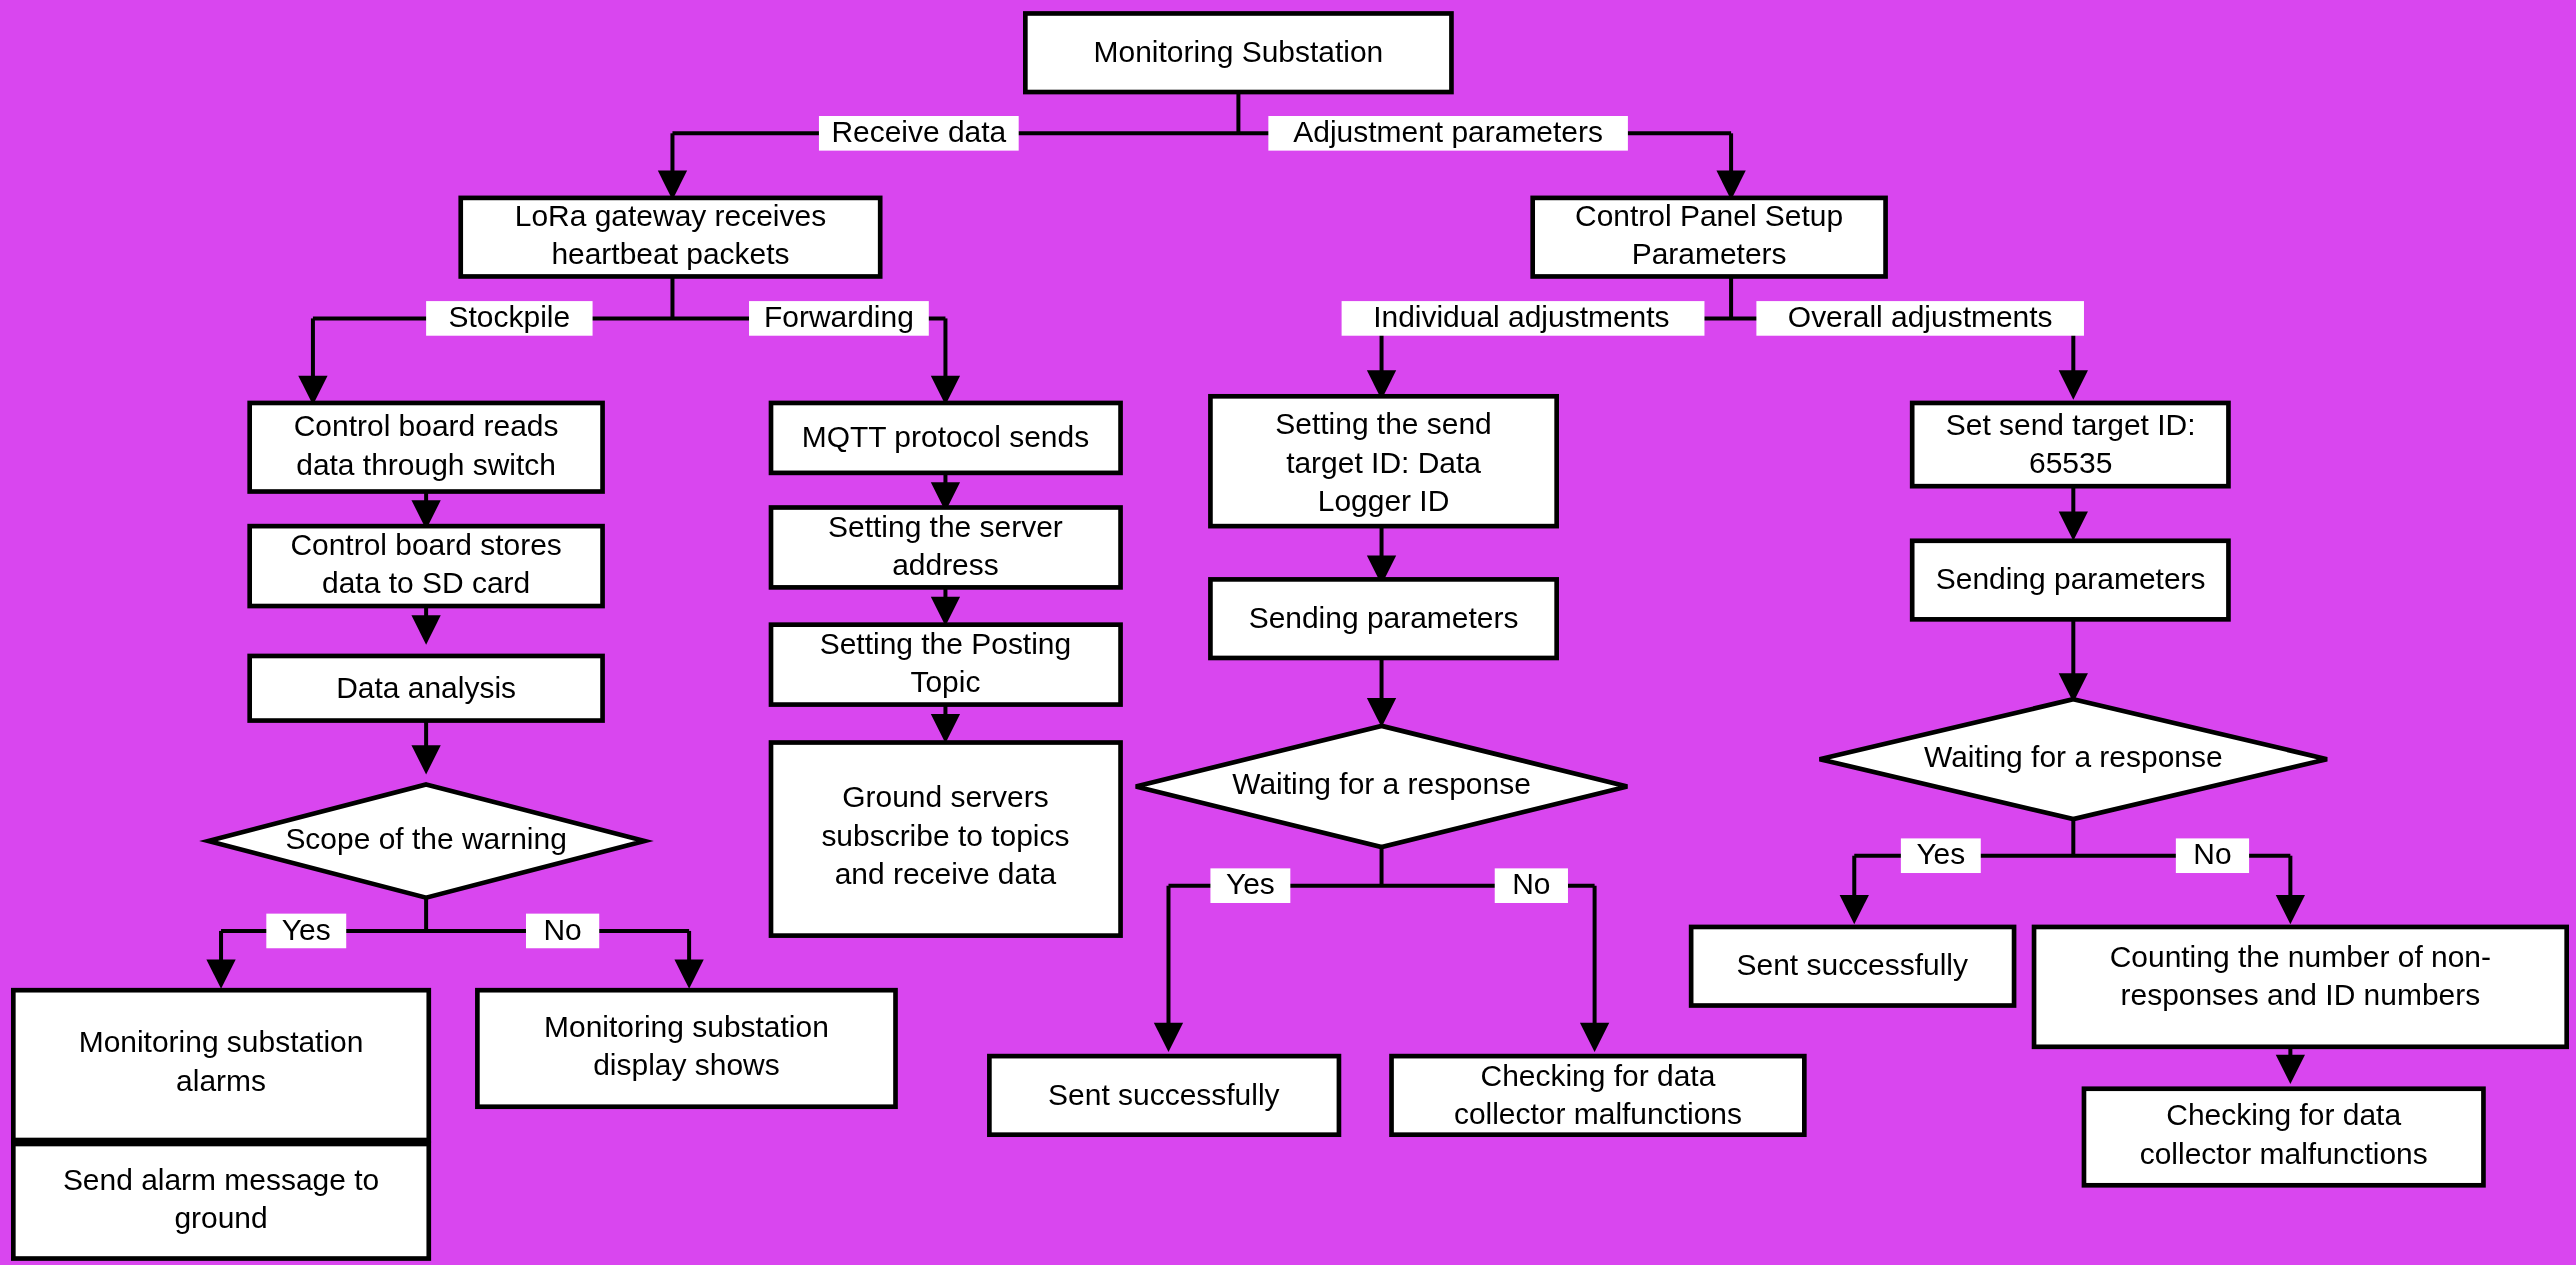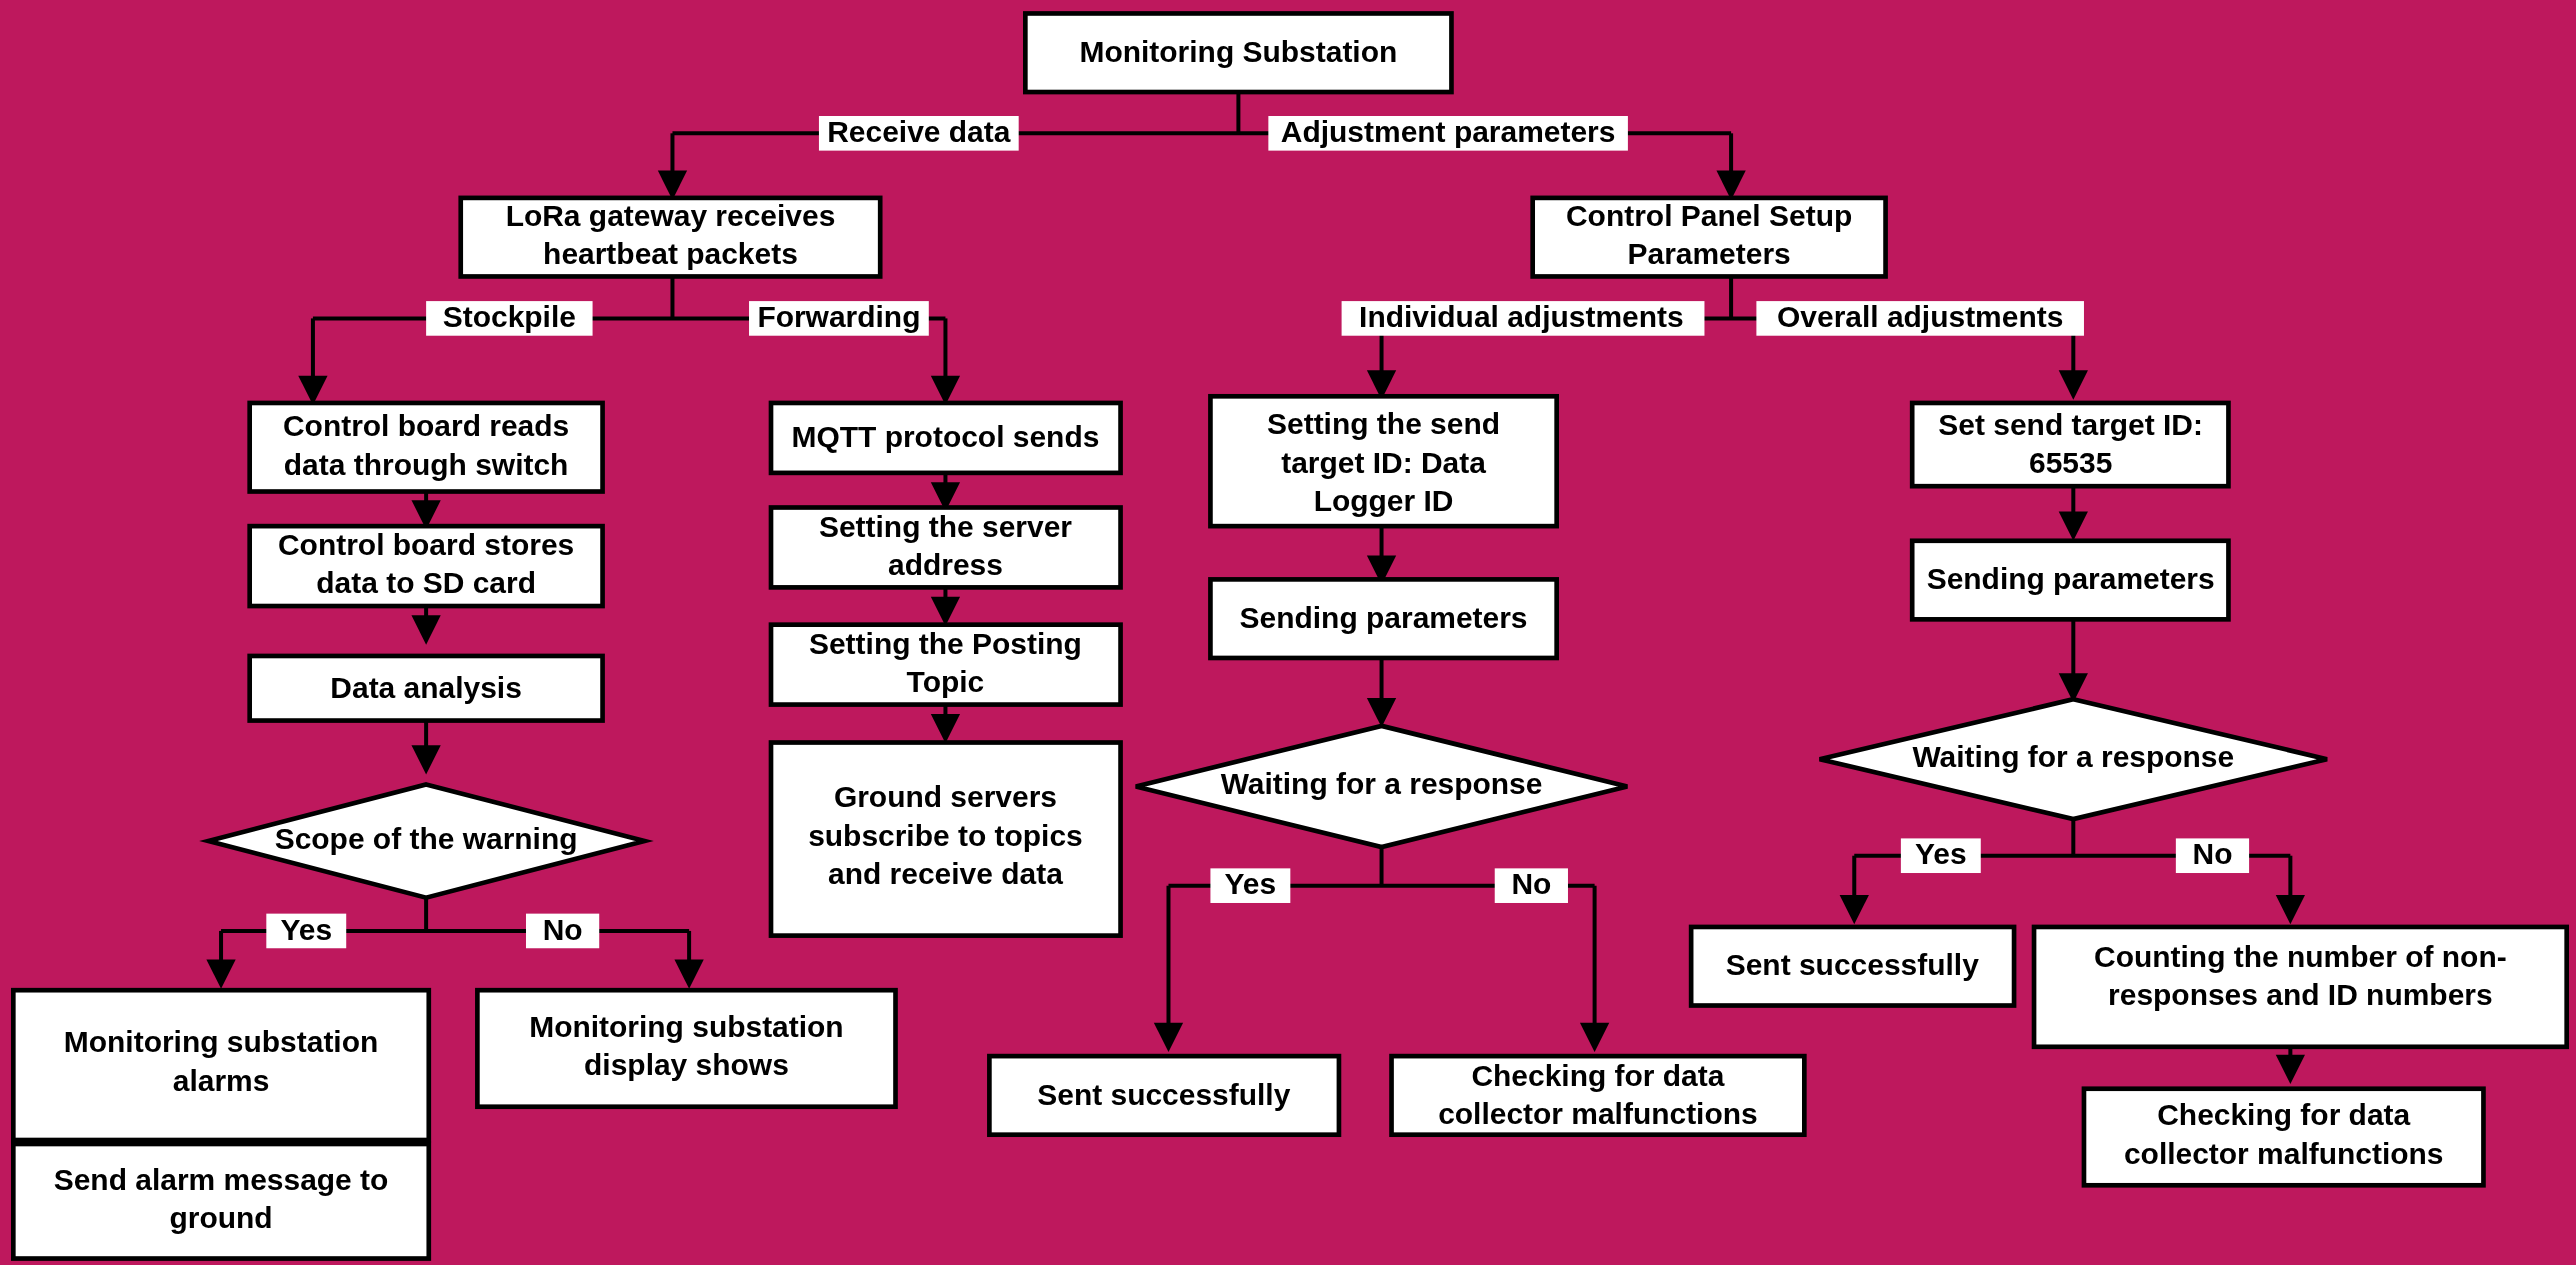--- a/index.html
+++ b/index.html
@@ -7,23 +7,22 @@
     padding: 0;
     background: #ffffff;
   }
   body {
     font-family: "Liberation Sans", sans-serif;
   }
   #stage {
     position: relative;
     width: 2576px;
     height: 1266px;
-    background: #be185d;
+    background: #d946ef;
     overflow: hidden;
-    font-weight: bold;
   }
   svg.flow {
     position: absolute;
     left: 0;
     top: 0;
     width: 2576px;
     height: 1266px;
   }
   .node-rect {
     fill: #ffffff;

